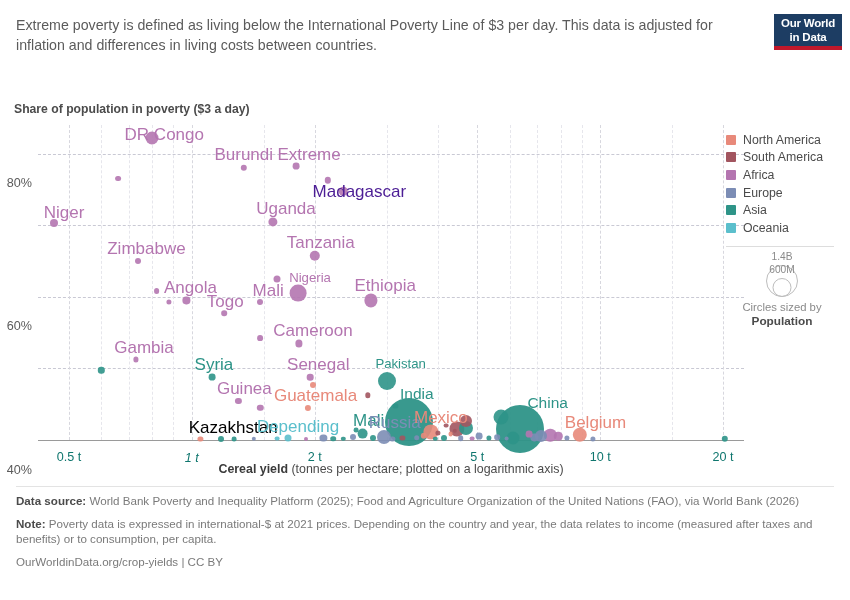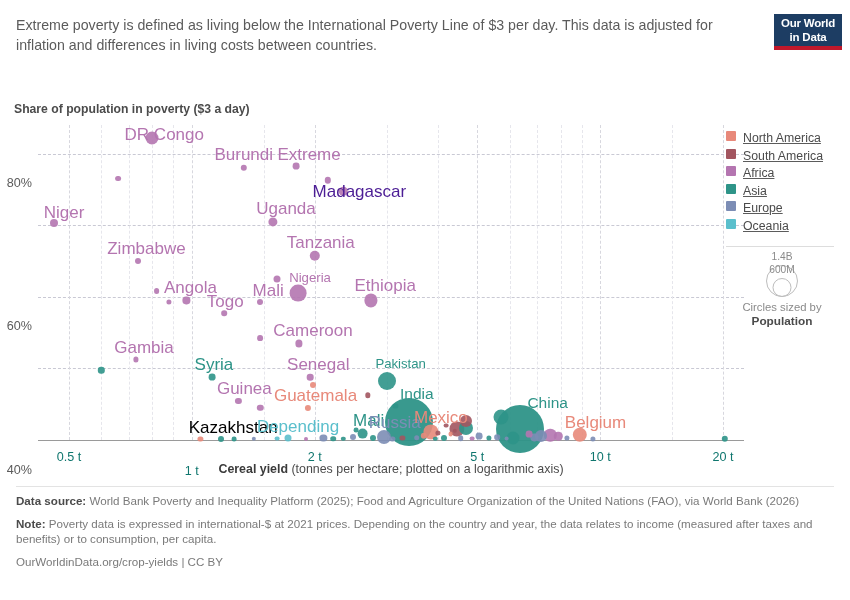--- a/index.html
+++ b/index.html
@@ -144,22 +144,22 @@
 
   
   #legend {
     position: absolute;
     left: 726px;
     top: 131px;
     width: 118px;
   }
   .legend-row {
     display: flex;
+    align-items: center;
     height: 17.6px;
-    text-decoration: underline;
   }
   .legend-swatch {
     width: 10px;
     height: 10px;
     border-radius: 1px;
     margin-right: 7px;
     flex: 0 0 auto;
   }
   .legend-label {
     font-size: 12.3px;
@@ -260,21 +260,21 @@
       <div class="gridline-v minor" style="left: 348.674px; height: 315px;"></div>
       <div class="gridline-v minor" style="left: 399.692px; height: 315px;"></div>
       <div class="gridline-v minor" style="left: 471.598px; height: 315px;"></div>
       <div class="gridline-v minor" style="left: 498.935px; height: 315px;"></div>
       <div class="gridline-v minor" style="left: 522.616px; height: 315px;"></div>
       <div class="gridline-v minor" style="left: 543.503px; height: 315px;"></div>
       <div class="gridline-v minor" style="left: 634.094px; height: 315px;"></div>
       <div class="gridline-v" style="left: 30.9201px; height: 315px;"></div>
       <div class="xtick" style="left: 30.9201px; top: 325px;">0.5 t</div>
       <div class="gridline-v" style="left: 153.844px; height: 315px;"></div>
-      <div class="xtick" style="left: 153.844px; top: 339px;">1 t</div>
+      <div class="xtick" style="left: 153.844px; top: 326px; font-style: italic;">1 t</div>
       <div class="gridline-v" style="left: 276.768px; height: 315px;"></div>
       <div class="xtick" style="left: 276.768px; top: 325px;">2 t</div>
       <div class="gridline-v" style="left: 439.264px; height: 315px;"></div>
       <div class="xtick" style="left: 439.264px; top: 325px;">5 t</div>
       <div class="gridline-v" style="left: 562.188px; height: 315px;"></div>
       <div class="xtick" style="left: 562.188px; top: 325px;">10 t</div>
       <div class="gridline-v" style="left: 685.112px; height: 315px;"></div>
       <div class="xtick" style="left: 685.112px; top: 325px;">20 t</div>
       <div class="dot" title="India" style="left: 370.87px; top: 297.102px; width: 48px; height: 48px; background: rgb(46, 148, 136); opacity: 0.95;"></div>
       <div class="dot" title="China" style="left: 481.652px; top: 304.261px; width: 48px; height: 48px; background: rgb(46, 148, 136); opacity: 0.95;"></div>
@@ -396,26 +396,26 @@
       </div>
       <div class="legend-row">
         <span class="legend-swatch" style="background: rgb(162, 85, 95);"></span>
         <span class="legend-label">South America</span>
       </div>
       <div class="legend-row">
         <span class="legend-swatch" style="background: rgb(180, 117, 176);"></span>
         <span class="legend-label">Africa</span>
       </div>
       <div class="legend-row">
+        <span class="legend-swatch" style="background: rgb(124, 141, 181);"></span>
+        <span class="legend-label">Europe</span>
+      </div>
+      <div class="legend-row">
         <span class="legend-swatch" style="background: rgb(46, 148, 136);"></span>
         <span class="legend-label">Asia</span>
-      </div>
-      <div class="legend-row">
-        <span class="legend-swatch" style="background: rgb(124, 141, 181);"></span>
-        <span class="legend-label">Europe</span>
       </div>
       <div class="legend-row">
         <span class="legend-swatch" style="background: rgb(91, 191, 204);"></span>
         <span class="legend-label">Oceania</span>
       </div>
     </div>
   <div id="legend-divider"></div>
   <div id="size-legend">
     <div class="size-circle" style="width:30px;height:30px;top:14px;"></div>
     <div class="size-circle" style="width:17px;height:17px;top:27px;"></div>

